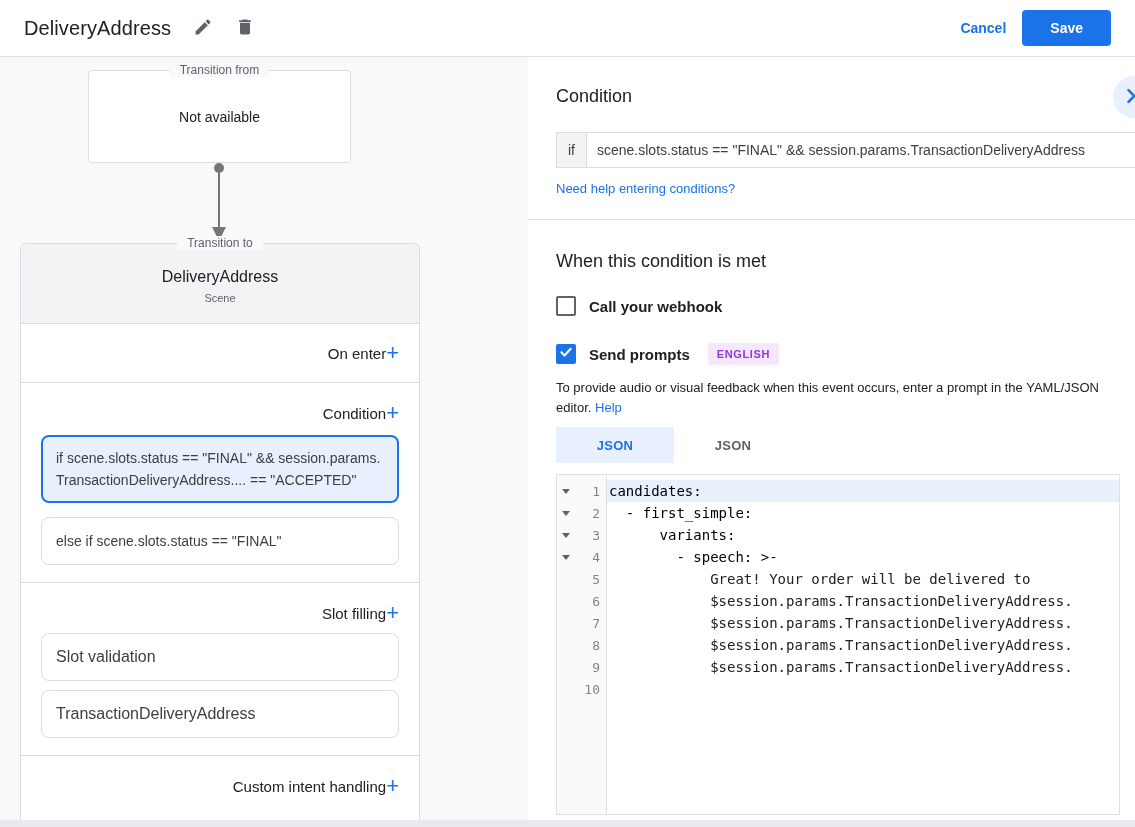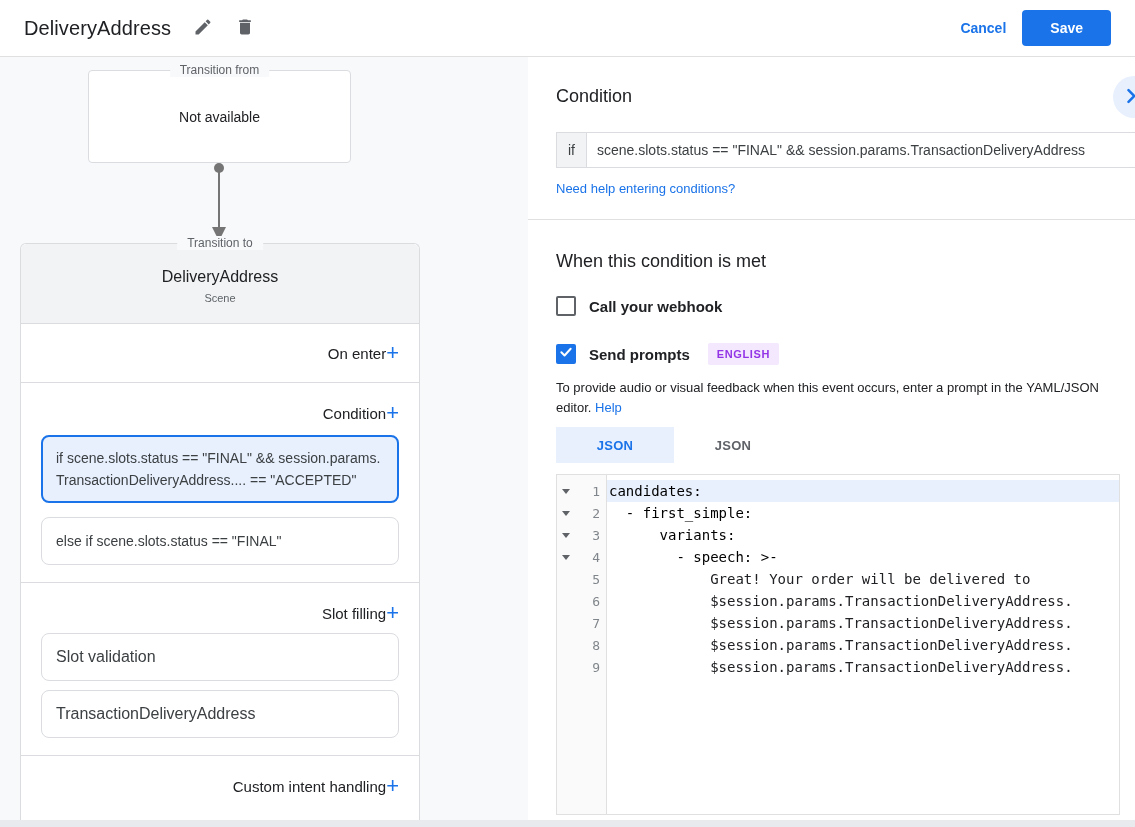--- a/index.html
+++ b/index.html
@@ -277,18 +277,23 @@
         <div class="cline">
           <span class="arrow-cell"></span>
           <span class="num-cell">8</span>
           <span class="code-cell yaml-plain">            $session.params.TransactionDeliveryAddress.</span>
         </div>
         <div class="cline">
           <span class="arrow-cell"></span>
           <span class="num-cell">9</span>
           <span class="code-cell yaml-plain">            $session.params.TransactionDeliveryAddress.</span>
         </div>
+        <div class="cline">
+          <span class="arrow-cell"></span>
+          <span class="num-cell">10</span>
+          <span class="code-cell yaml-plain"></span>
+        </div>
       </div>
     </div>
   </div>
 </div>
 
 <div class="bottom-strip"></div>
 
 </body></html>

